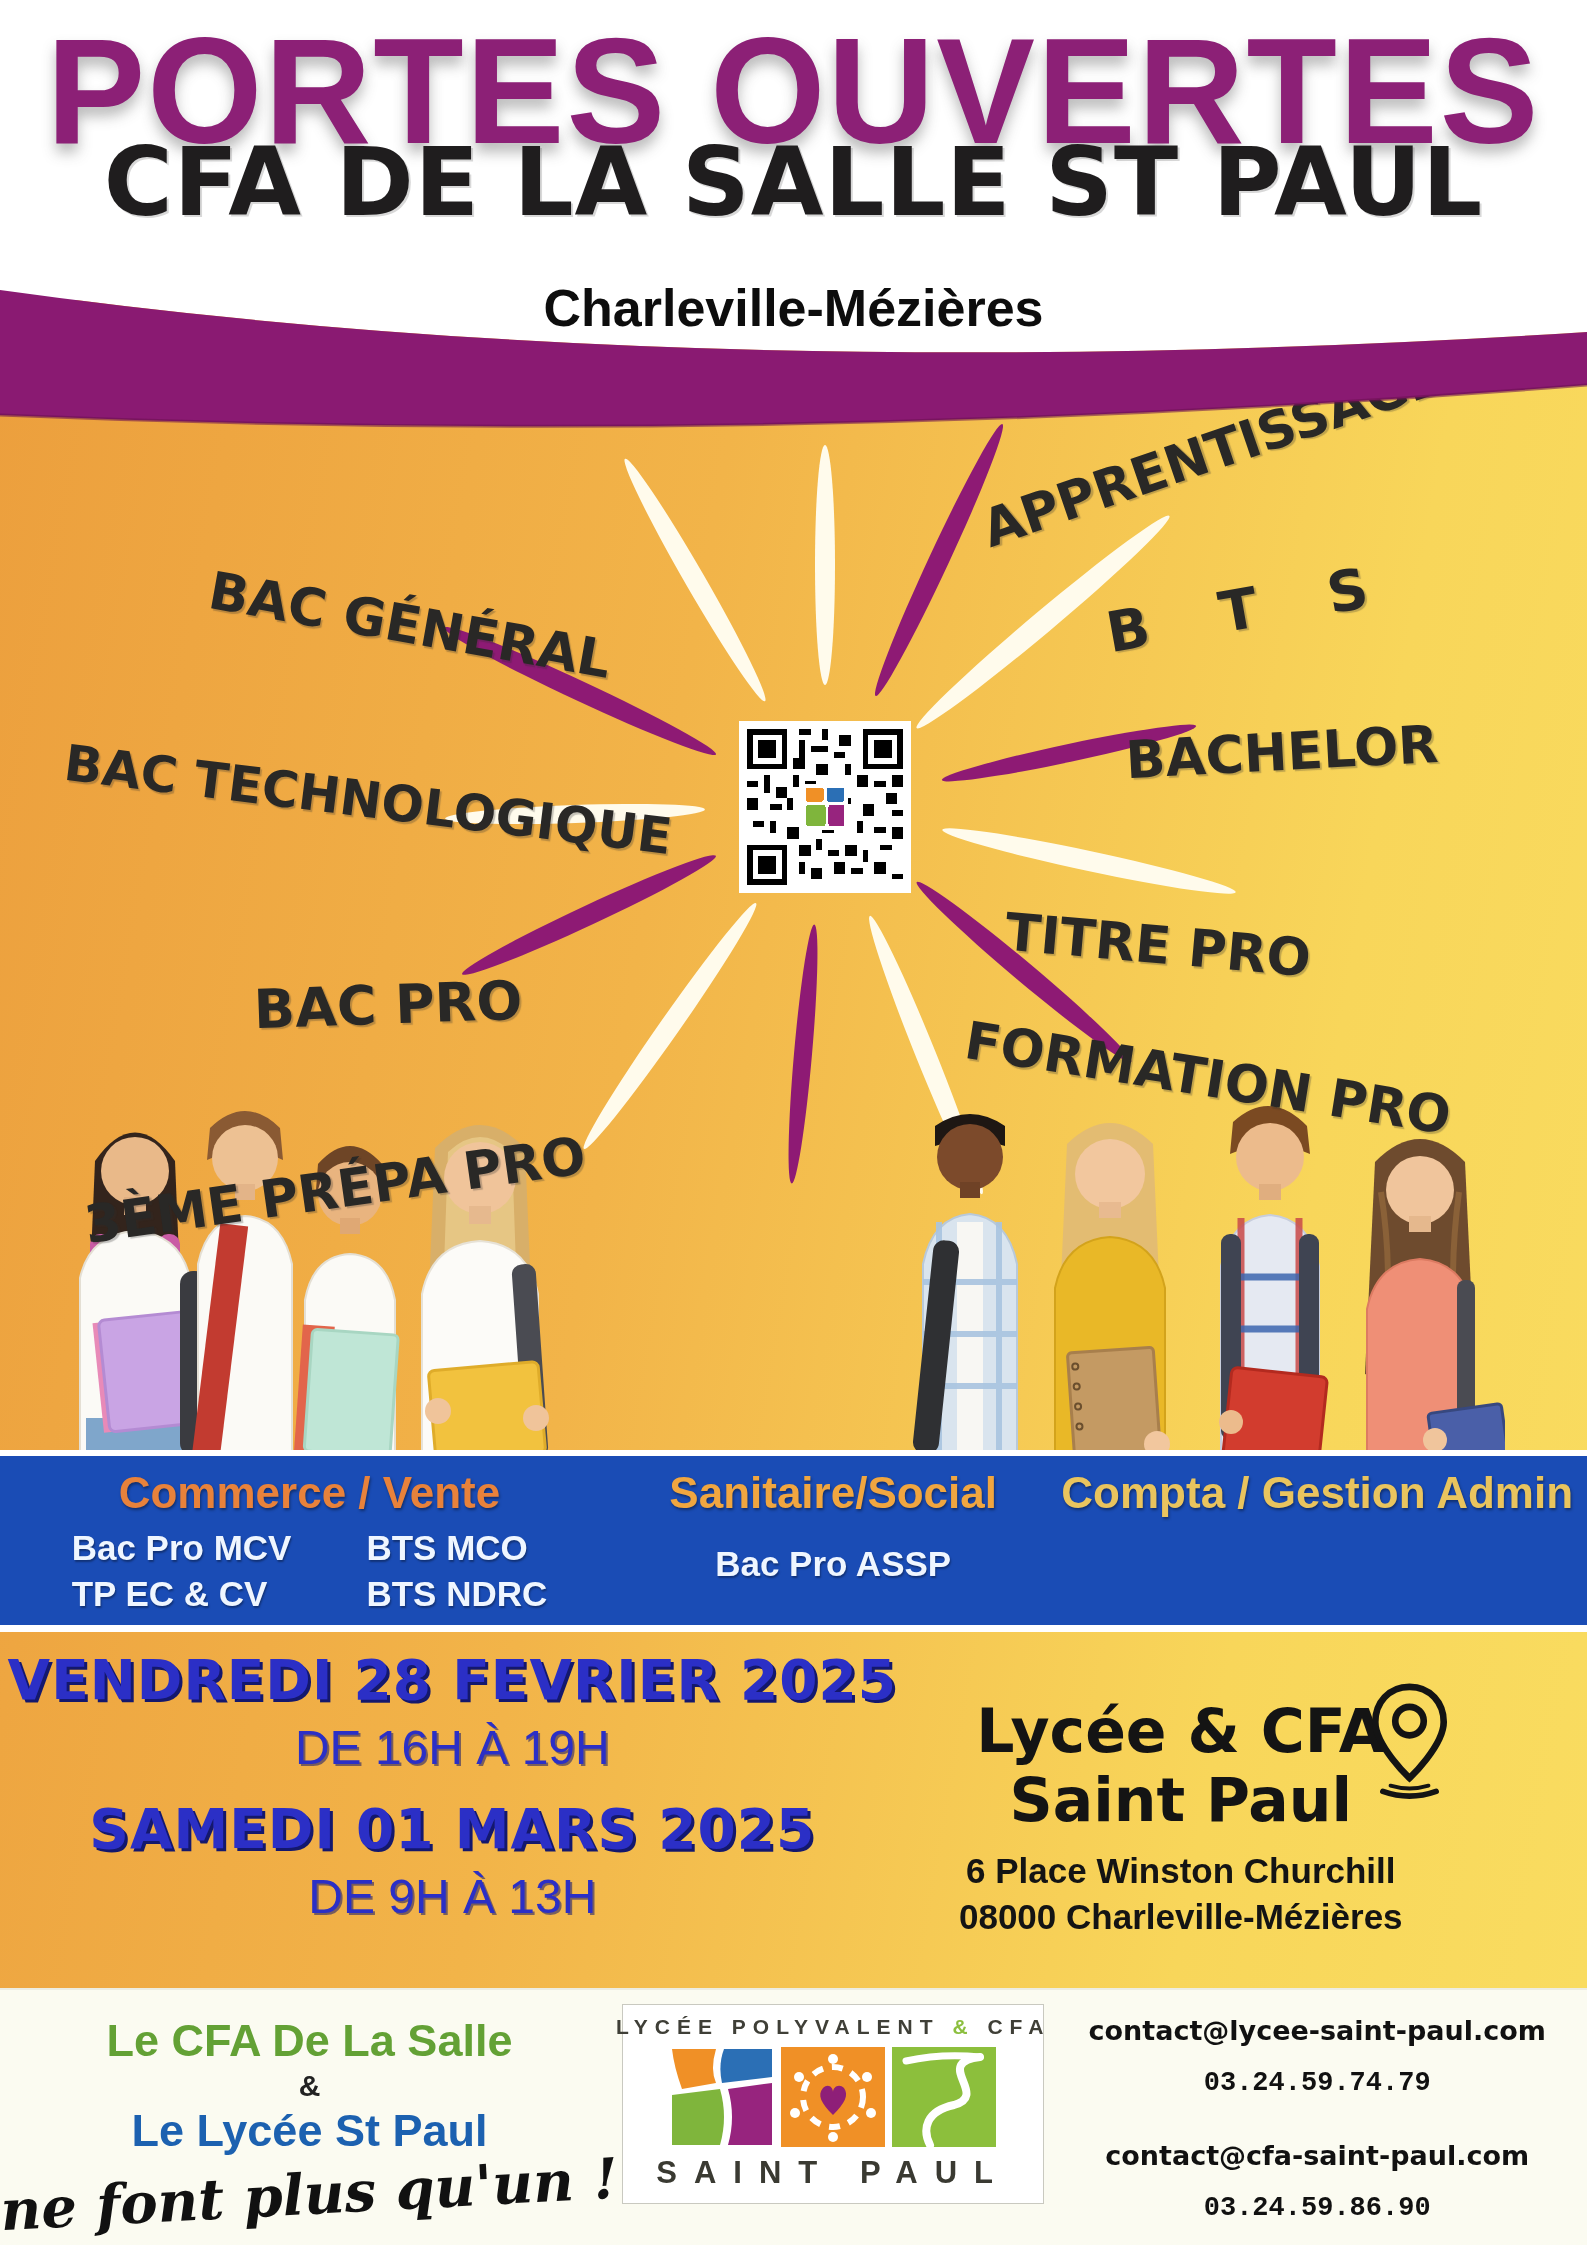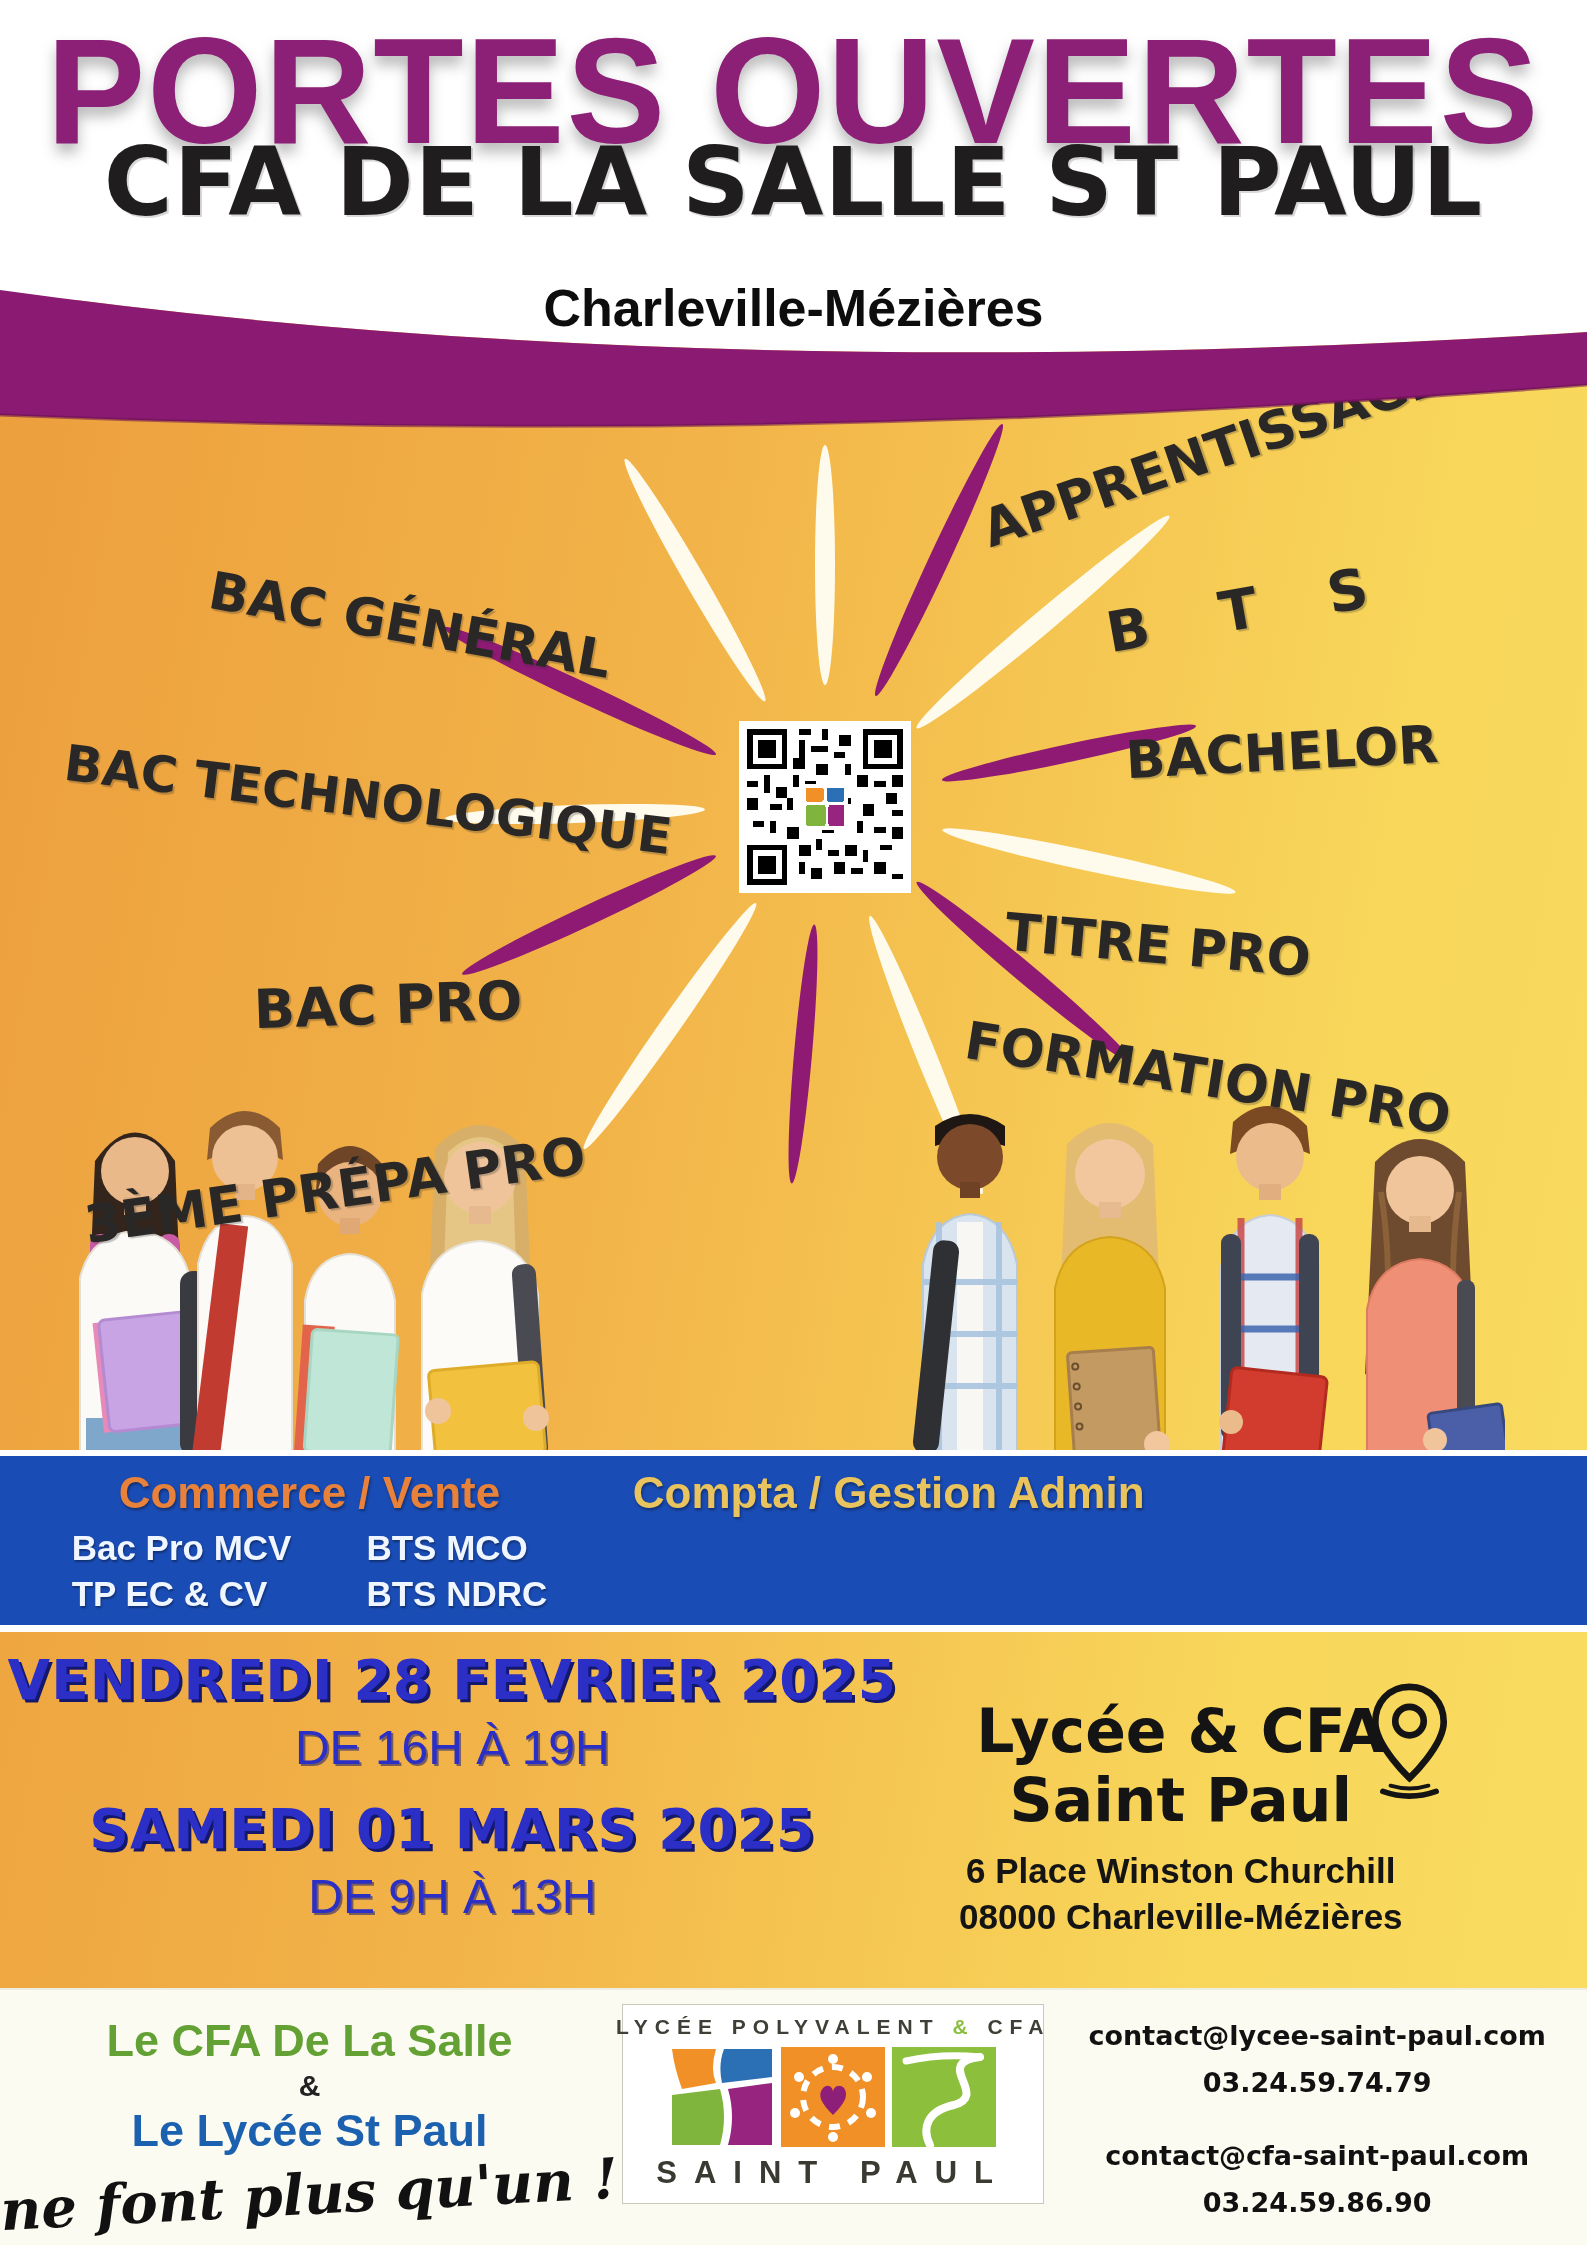--- a/index.html
+++ b/index.html
@@ -82,21 +82,21 @@
   .bot-center{width:27%;display:flex;align-items:flex-start;justify-content:center;padding-top:14px;}
   .logo-box{width:392px;background:#ffffff;border:1px solid #C9C9C0;padding:10px 14px 12px 14px;
     display:flex;flex-direction:column;align-items:center;}
   .logo-top{font-size:21px;font-weight:bold;letter-spacing:7px;color:#3F3F37;white-space:nowrap;}
   .logo-top .amp{color:#8CBF3F;}
   .logo-tiles{display:flex;gap:7px;margin-top:8px;}
   .logo-bottom{font-size:31px;font-weight:bold;letter-spacing:17px;color:#3A3A32;margin-top:8px;white-space:nowrap;}
   .bot-right{width:34%;display:flex;flex-direction:column;align-items:center;justify-content:center;}
   .contact-line{font-size:27px;font-weight:bold;color:#111;font-family:"DejaVu Sans",sans-serif;}
   .contact-gap{height:42px;}
-  .contact-line.phone{margin-top:16px;}
+  .contact-line.phone{margin-top:22px;font-family:Liberation Mono, monospace;}
 </style>
 </head>
 <body>
 
 <div class="poster">
 
   <div class="bg-yellow"></div>
 
   <svg class="wave-svg" viewBox="0 0 1587 260" preserveAspectRatio="none">
     <path d="M0,0 L0,20 Q700,118 1587,62 L1587,0 Z" fill="#FFFFFF"></path>
@@ -312,20 +312,24 @@
   <div class="blue-band">
     <div class="band-col c1">
       <div class="band-title commerce">Commerce / Vente</div>
       <div class="band-grid">
         <span class="band-item">Bac Pro MCV</span>
         <span class="band-item">BTS MCO</span>
         <span class="band-item">TP EC &amp; CV</span>
         <span class="band-item">BTS NDRC</span>
       </div>
     </div>
+    <div class="band-col c2">
+      <div class="band-title sanitaire">Sanitaire/Social</div>
+      <div class="band-item band-single">Bac Pro ASSP</div>
+    </div>
     <div class="band-col c3">
       <div class="band-title compta">Compta / Gestion Admin</div>
     </div>
   </div>
 
   <div class="info">
     <div class="info-left">
       <div class="date-line">VENDREDI 28 FEVRIER 2025</div>
       <div class="time-line">DE 16H À 19H</div>
       <div class="date-line">SAMEDI  01 MARS 2025</div>

